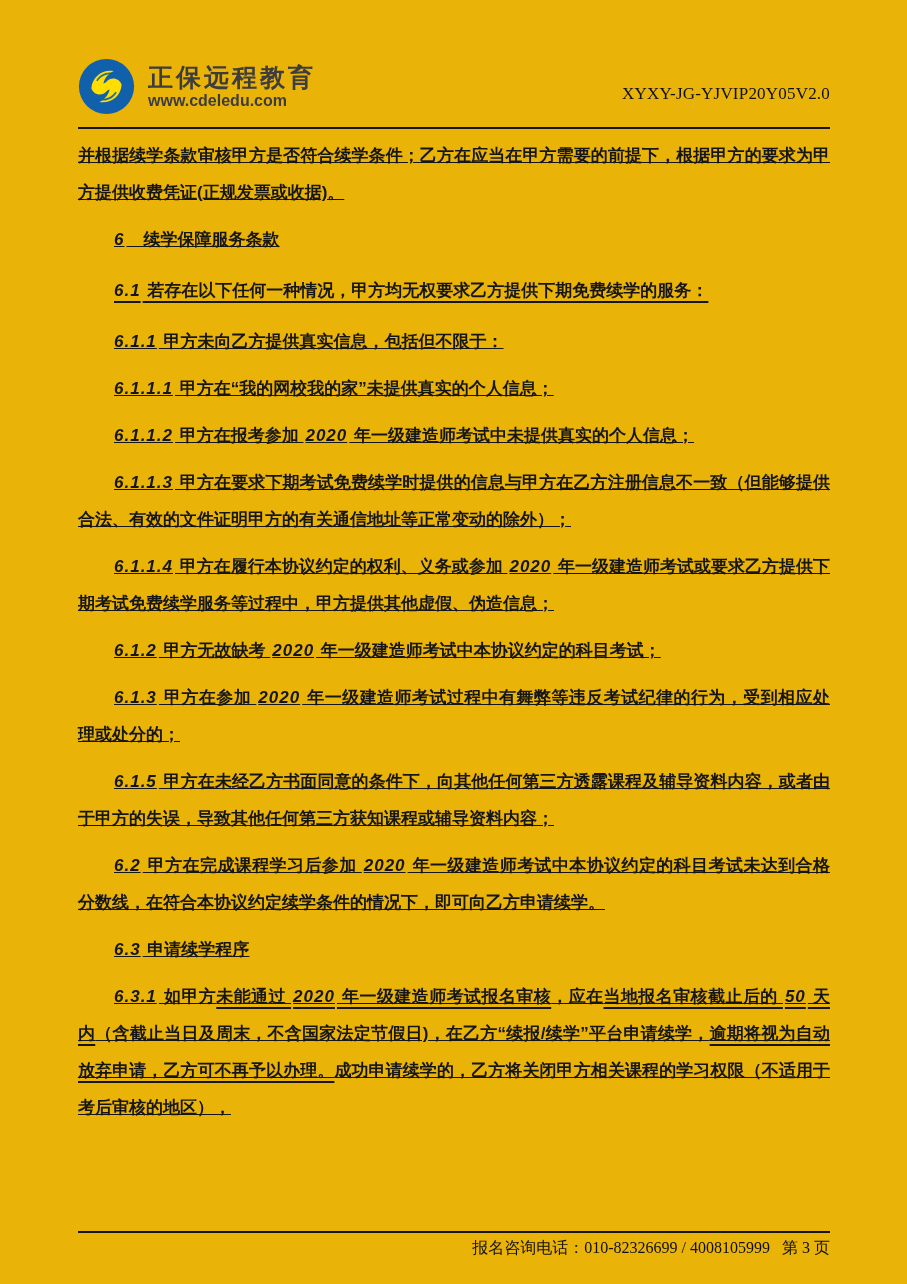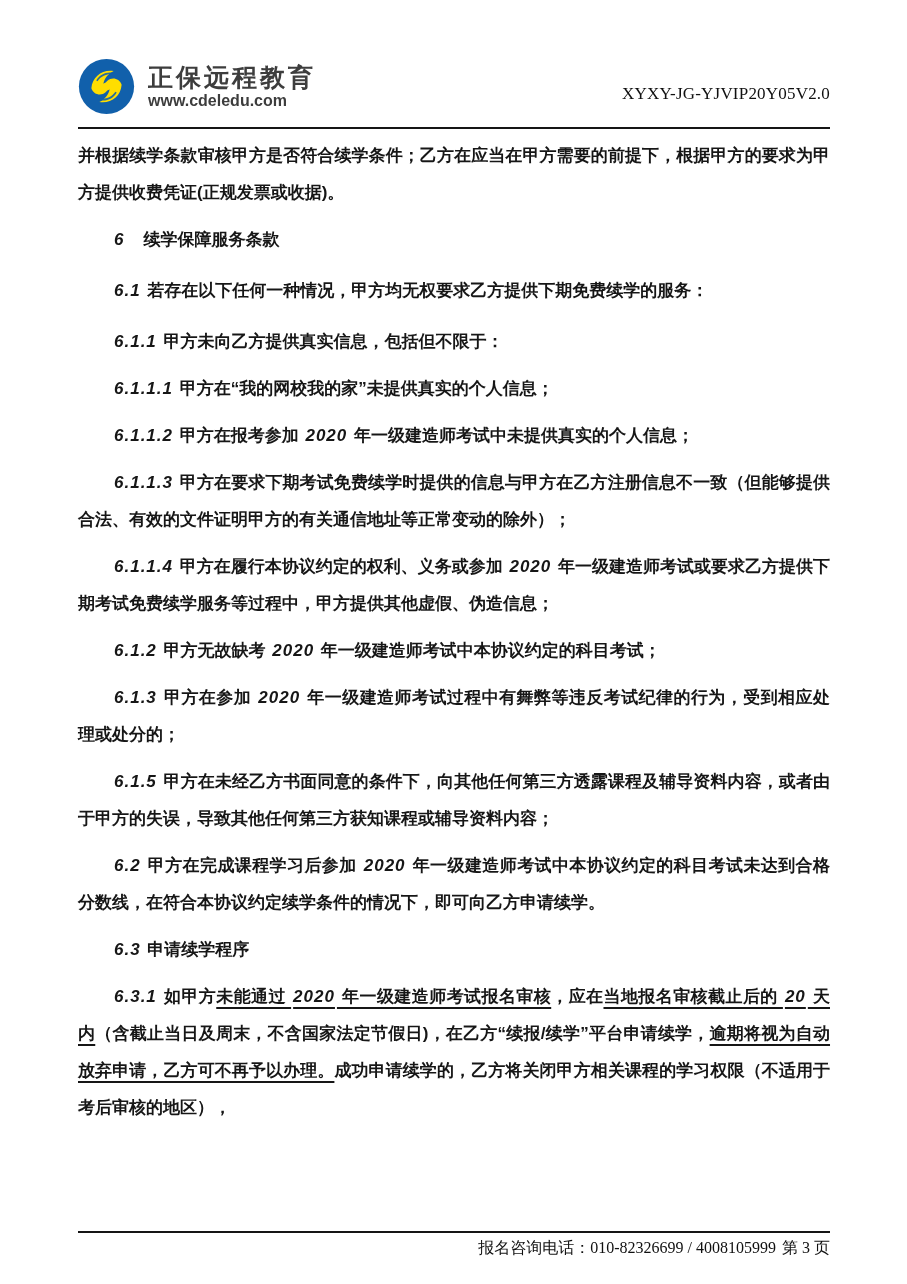--- a/index.html
+++ b/index.html
@@ -1,18 +1,18 @@
 <!DOCTYPE html>
 <html><head>
 <meta charset="utf-8">
 <style>
   html,body{margin:0;padding:0;background:#e9e9e9;}
   .page{
     position:relative;width:907px;height:1284px;margin:0 auto;
-    background:#ffffff;overflow:hidden;
+    background:#eab308;overflow:hidden;
     font-family:"Liberation Sans","DejaVu Sans",sans-serif;color:#1a1a1a;
   }
   
   .header{position:absolute;left:78px;top:58px;width:752px;height:66px;}
   .logo-row{display:flex;align-items:center;gap:13px;}
   .logo-circle{width:57px;height:57px;flex:0 0 auto;}
   .logo-circle svg{display:block;width:57px;height:57px;}
   .logo-text{display:flex;flex-direction:column;justify-content:center;}
   .brand{font-size:25px;font-weight:bold;color:#3d3d3d;letter-spacing:3px;line-height:1.15;}
   .url{font-size:16px;font-weight:bold;color:#3d3d3d;line-height:1.2;}
@@ -21,37 +21,37 @@
     font-family:"Liberation Serif","DejaVu Serif",serif;
     font-size:17px;color:#101010;letter-spacing:.2px;
   }
   .rule{position:absolute;left:78px;width:752px;height:2px;background:#151515;}
   .header-rule{top:127px;}
   .footer-rule{top:1231px;}
   
   .content{position:absolute;left:78px;top:137px;width:752px;}
   p.para{
     margin:0 0 10px 0;font-size:17px;line-height:37px;
-    text-align:justify;font-weight:600;color:#161616;
+    text-align:justify;font-weight:600;color:#161616;text-decoration:underline;
   }
   p.first{text-indent:0;}
   p.clause{text-indent:2em;}
   p.heading{font-weight:700;text-indent:2em;margin:6px 0 14px;}
   p.clause-underline{
     font-weight:700;text-indent:2em;margin:0 0 14px;
     text-underline-offset:5px;text-decoration-thickness:2px;
   }
   .u{text-decoration:underline;text-underline-offset:5px;text-decoration-thickness:2px;}
   em.num{font-style:italic;font-weight:700;letter-spacing:1px;padding:0 2px;}
   
   .footer-text{
     position:absolute;left:78px;top:1238px;width:752px;text-align:right;
     font-family:"Liberation Serif","DejaVu Serif",serif;font-size:16px;color:#101010;
   }
-  .footer-text .page-no{margin-left:6px;}
+  .footer-text .page-no{margin-left:12px;}
 </style>
 </head>
 <body>
 
 <div class="page">
 
   <div class="header">
     <div class="logo-row">
       <div class="logo-circle">
         <svg viewBox="0 0 64 64" xmlns="http://www.w3.org/2000/svg">
@@ -83,21 +83,21 @@
       <p class="para clause"><span><em class="num">6.1.1</em> 甲方未向乙方提供真实信息，包括但不限于：</span></p>
       <p class="para clause"><span><em class="num">6.1.1.1</em> 甲方在“我的网校我的家”未提供真实的个人信息；</span></p>
       <p class="para clause"><span><em class="num">6.1.1.2</em> 甲方在报考参加 <em class="num">2020</em> 年一级建造师考试中未提供真实的个人信息；</span></p>
       <p class="para clause"><span><em class="num">6.1.1.3</em> 甲方在要求下期考试免费续学时提供的信息与甲方在乙方注册信息不一致（但能够提供合法、有效的文件证明甲方的有关通信地址等正常变动的除外）；</span></p>
       <p class="para clause"><span><em class="num">6.1.1.4</em> 甲方在履行本协议约定的权利、义务或参加 <em class="num">2020</em> 年一级建造师考试或要求乙方提供下期考试免费续学服务等过程中，甲方提供其他虚假、伪造信息；</span></p>
       <p class="para clause"><span><em class="num">6.1.2</em> 甲方无故缺考 <em class="num">2020</em> 年一级建造师考试中本协议约定的科目考试；</span></p>
       <p class="para clause"><span><em class="num">6.1.3</em> 甲方在参加 <em class="num">2020</em> 年一级建造师考试过程中有舞弊等违反考试纪律的行为，受到相应处理或处分的；</span></p>
       <p class="para clause"><span><em class="num">6.1.5</em> 甲方在未经乙方书面同意的条件下，向其他任何第三方透露课程及辅导资料内容，或者由于甲方的失误，导致其他任何第三方获知课程或辅导资料内容；</span></p>
       <p class="para clause"><span><em class="num">6.2</em> 甲方在完成课程学习后参加 <em class="num">2020</em> 年一级建造师考试中本协议约定的科目考试未达到合格分数线，在符合本协议约定续学条件的情况下，即可向乙方申请续学。</span></p>
       <p class="para clause"><span><em class="num">6.3</em> 申请续学程序</span></p>
-      <p class="para clause"><span><em class="num">6.3.1</em> 如甲方</span><span class="u">未能通过 <em class="num">2020</em> 年一级建造师考试报名审核</span><span>，应在</span><span class="u">当地报名审核截止后的 <em class="num">20</em> 天内</span><span>（含截止当日及周末，不含国家法定节假日)，在乙方“续报/续学”平台申请续学，</span><span class="u">逾期将视为自动放弃申请，乙方可不再予以办理。</span><span>成功申请续学的，乙方将关闭甲方相关课程的学习权限（不适用于考后审核的地区），</span></p>
+      <p class="para clause"><span><em class="num">6.3.1</em> 如甲方</span><span class="u">未能通过 <em class="num">2020</em> 年一级建造师考试报名审核</span><span>，应在</span><span class="u">当地报名审核截止后的 <em class="num">50</em> 天内</span><span>（含截止当日及周末，不含国家法定节假日)，在乙方“续报/续学”平台申请续学，</span><span class="u">逾期将视为自动放弃申请，乙方可不再予以办理。</span><span>成功申请续学的，乙方将关闭甲方相关课程的学习权限（不适用于考后审核的地区），</span></p>
     </div>
 
   <div class="rule footer-rule"></div>
   <div class="footer-text">
     <span>报名咨询电话：010-82326699 / 4008105999</span><span class="page-no">第 3 页</span>
   </div>
 
 </div>
 
 </body></html>

